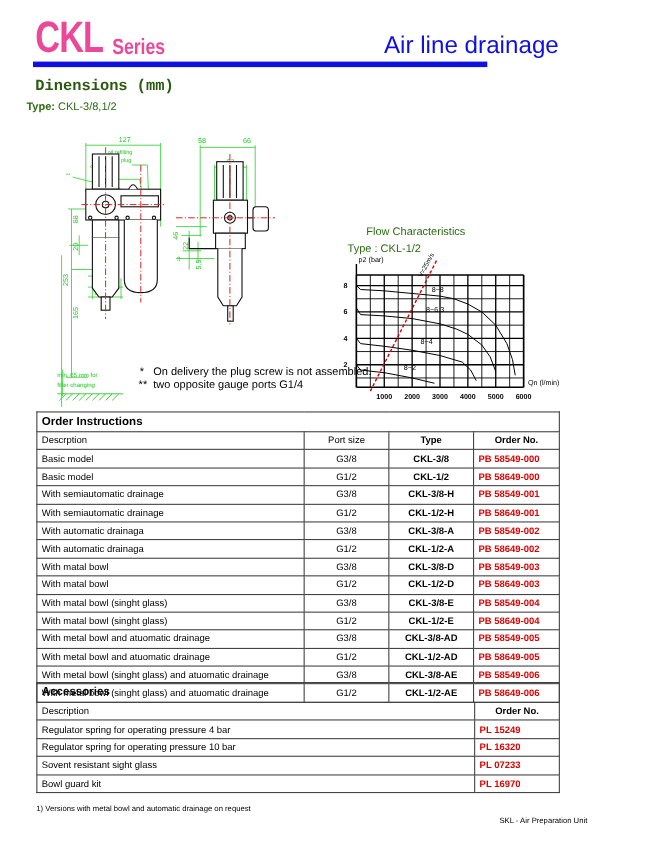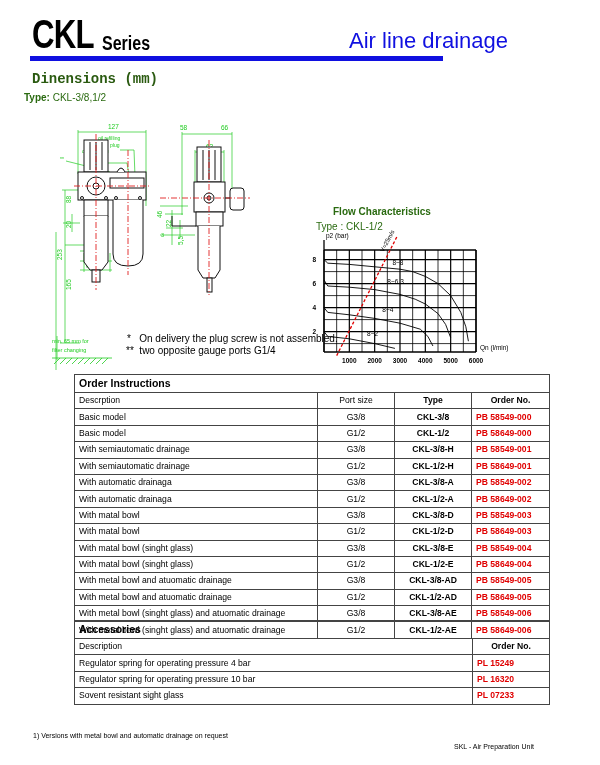--- a/index.html
+++ b/index.html
@@ -1,30 +1,30 @@
 <!DOCTYPE html>
 <html><head>
 <meta charset="utf-8">
 <style>
   html,body{margin:0;padding:0;background:#fff;}
   body{width:600px;height:765px;position:relative;overflow:hidden;font-family:"Liberation Sans",sans-serif;color:#000;}
   .abs{position:absolute;}
-  .brand{left:32px;top:14px;font-family:"Liberation Sans",sans-serif;font-weight:bold;color:#000000;}
+  .brand{left:32px;top:14px;font-family:"Liberation Sans",sans-serif;font-weight:bold;color:#ec4899;}
   .brand .ckl{font-size:40px;letter-spacing:-1px;transform:scaleX(0.78);transform-origin:left;display:inline-block;line-height:40px;}
   .brand .series{font-size:20px;position:absolute;left:70px;top:18px;transform:scaleX(0.8);transform-origin:left;white-space:nowrap;}
   .header-right{right:92px;top:28px;font-size:22px;color:#1010e0;white-space:nowrap;}
   .rule{left:30px;top:56px;width:413px;height:5px;background:#1010e0;}
   .dim-title{left:32px;top:71px;font-size:14px;font-weight:bold;color:#2a5a10;font-family:Liberation Mono, monospace;}
   .dim-type{left:24px;top:92px;font-size:10px;color:#2a6a10;}
   .dim-type b{font-weight:bold;}
   svg text{font-family:"Liberation Sans",sans-serif;}
   .note{font-size:10px;white-space:nowrap;}
-  .chart-title{left:333px;top:206px;font-size:10px;font-weight:bold;color:#2a6a10;}
+  .chart-title{left:333px;top:206px;font-size:10px;font-weight:normal;color:#2a6a10;}
   .chart-sub{left:316px;top:221px;font-size:10px;color:#2a6a10;}
-  table{border-collapse:collapse;position:absolute;left:33px;width:476px;font-size:8.6px;margin-left:41px;}
+  table{border-collapse:collapse;position:absolute;left:33px;width:476px;font-size:8.6px;}
   td{border:1px solid #444;height:15.4px;padding:0 4px;line-height:13px;white-space:nowrap;}
   td.c{text-align:center;}
   td.b{font-weight:bold;}
   td.red{color:#e00000;font-weight:bold;text-align:left;}
   .section td{font-size:10.5px;font-weight:bold;height:17px;}
   .foot{left:33px;top:732px;font-size:7px;}
   .foot-right{left:454px;top:743px;font-size:7px;}
 </style>
 </head>
 <body>
@@ -323,17 +323,21 @@
         <td class="red">PL 15249</td>
       </tr>
       <tr>
         <td>Regulator spring for operating pressure 10 bar</td>
         <td class="red">PL 16320</td>
       </tr>
       <tr>
         <td>Sovent resistant sight glass</td>
         <td class="red">PL 07233</td>
       </tr>
+      <tr>
+        <td>Bowl guard kit</td>
+        <td class="red">PL 16970</td>
+      </tr>
     </tbody>
 </table>
 
 <div class="abs foot">1) Versions with metal bowl and automatic drainage on request</div>
 <div class="abs foot-right">SKL - Air Preparation Unit</div>
 
 </body></html>

